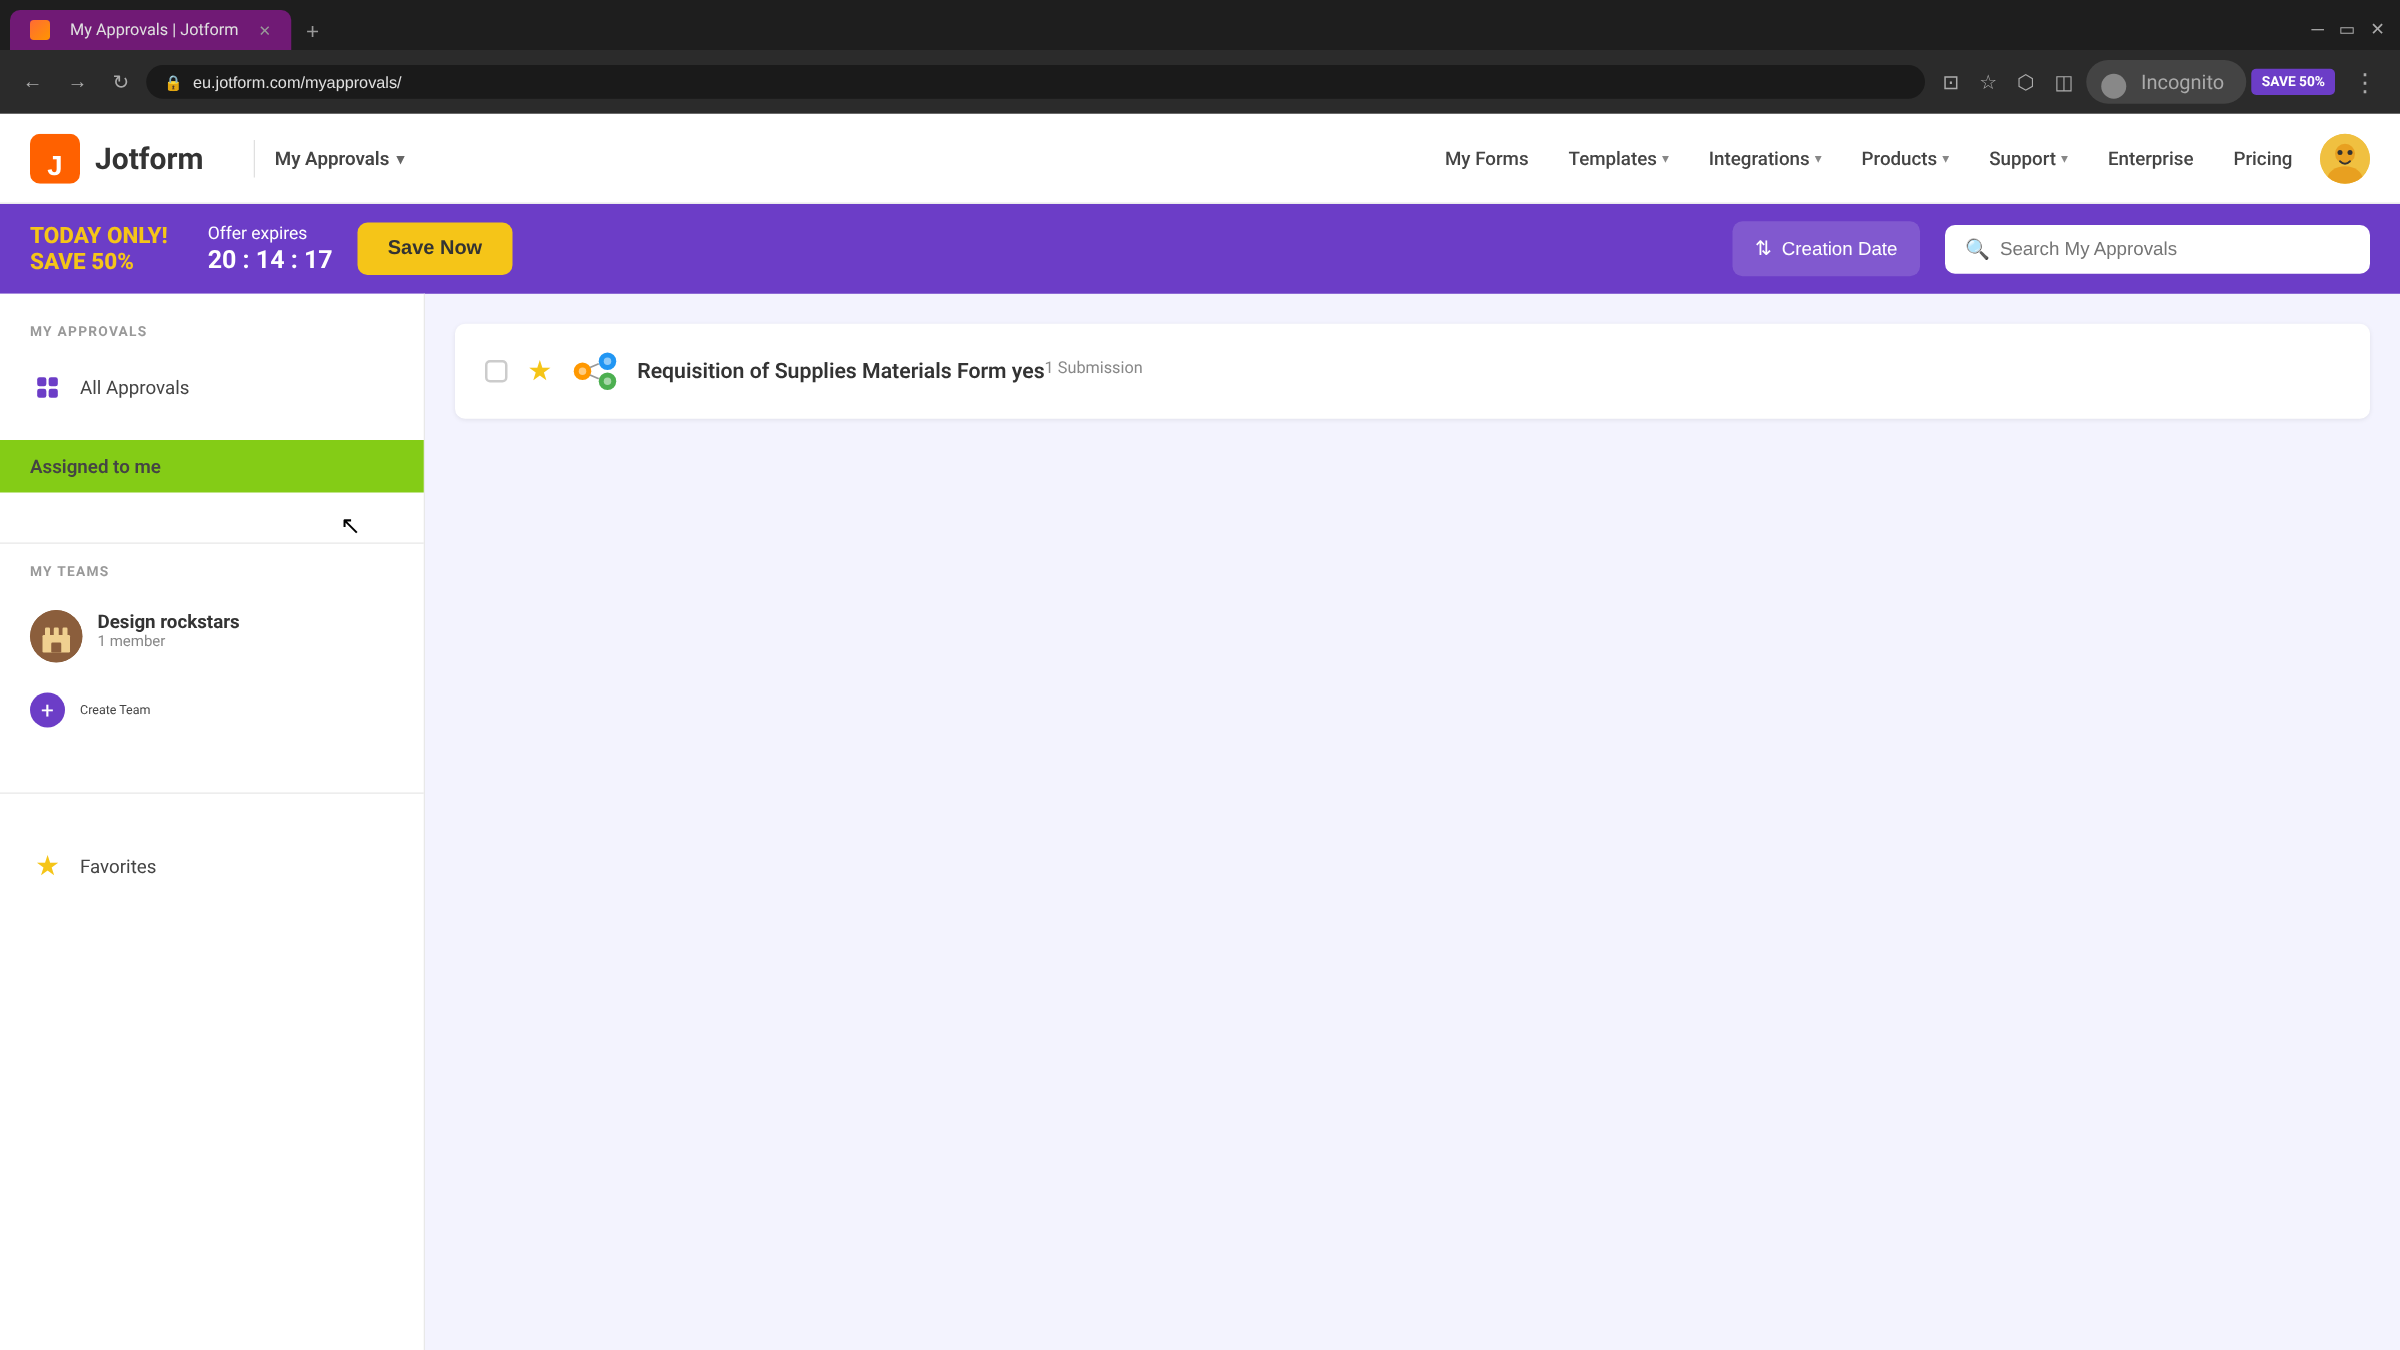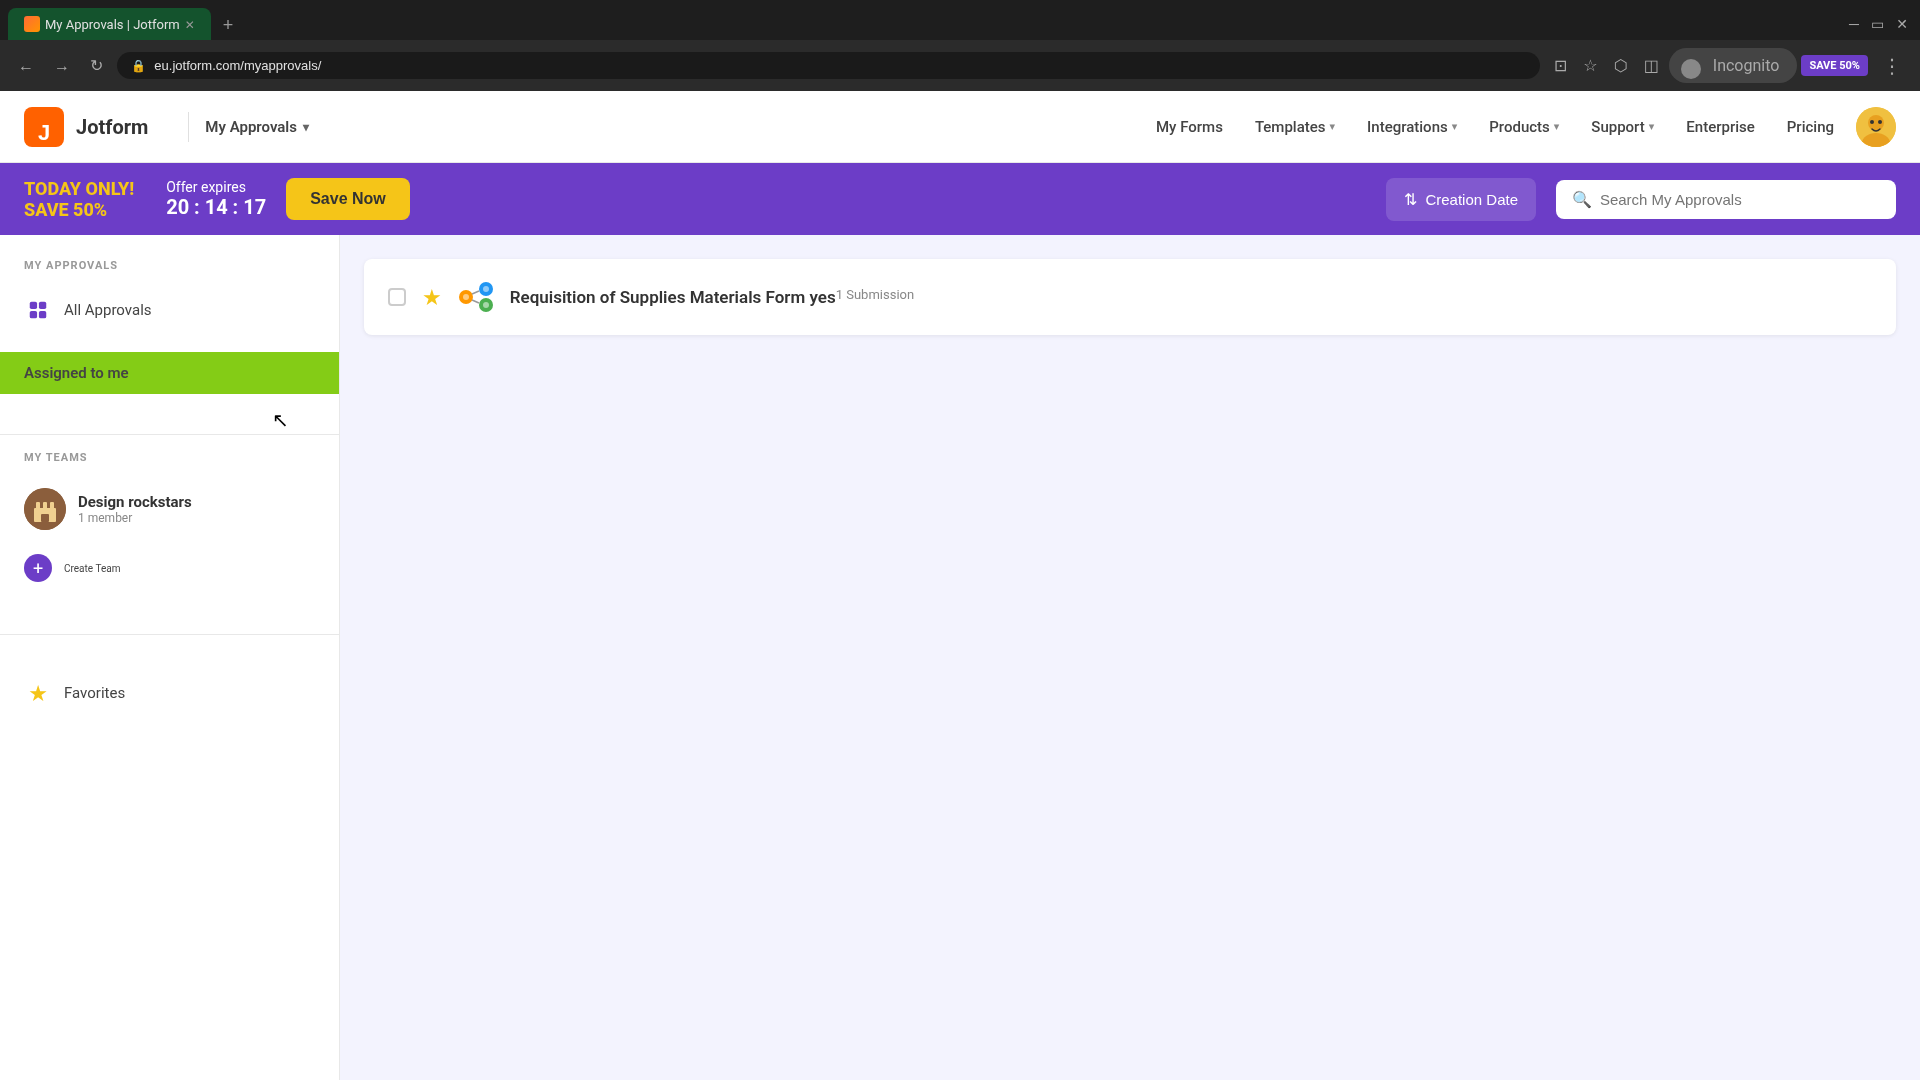--- a/index.html
+++ b/index.html
@@ -1,21 +1,21 @@
 <!DOCTYPE html>
 <html><head>
   <meta charset="utf-8">
   <style>
     * { margin: 0; padding: 0; box-sizing: border-box; }
     body { font-family: -apple-system, BlinkMacSystemFont, 'Segoe UI', Roboto, sans-serif; background: #f3f3fe; width: 1920px; min-height: 1080px; overflow-x: hidden; }
 
     
     .browser-chrome { background: #2b2b2b; width: 100%; }
     .browser-tab-bar { display: flex; align-items: flex-end; padding: 8px 0 0 8px; background: #1e1e1e; }
-    .browser-tab { display: flex; align-items: flex-end; gap: 5px; background: #14532d; padding: 8px 16px; border-radius: 8px 8px 0 0; color: #e0e0e0; font-size: 13px; min-width: 200px; }
+    .browser-tab { display: flex; align-items: flex-end; gap: 16px; background: #701a75; padding: 8px 16px; border-radius: 8px 8px 0 0; color: #e0e0e0; font-size: 13px; min-width: 200px; }
     .browser-tab .tab-favicon { width: 16px; height: 16px; background: linear-gradient(135deg, #ff6b35, #ff9500); border-radius: 3px; flex-shrink: 0; }
     .browser-tab .tab-title { flex: 1; white-space: nowrap; overflow: hidden; text-overflow: ellipsis; }
     .browser-tab .tab-close { color: #999; cursor: pointer; font-size: 12px; }
     .new-tab-btn { background: none; border: none; color: #999; font-size: 18px; padding: 4px 8px; cursor: pointer; margin-left: 4px; }
     .browser-toolbar { display: flex; align-items: center; gap: 8px; padding: 8px 12px; background: #2b2b2b; }
     .browser-nav-btn { background: none; border: none; color: #aaa; font-size: 16px; cursor: pointer; padding: 4px 6px; border-radius: 4px; }
     .browser-address-bar { flex: 1; display: flex; align-items: center; background: #1a1a1a; border-radius: 20px; padding: 6px 14px; gap: 8px; }
     .browser-address-bar .lock-icon { color: #aaa; font-size: 12px; }
     .browser-address-bar input { background: none; border: none; color: #e0e0e0; font-size: 13px; flex: 1; outline: none; }
     .browser-toolbar-icons { display: flex; align-items: center; gap: 4px; }
@@ -23,21 +23,21 @@
     .incognito-btn { display: flex; align-items: flex-end; gap: 6px; background: #444; border-radius: 20px; padding: 4px 12px; color: #ccc; font-size: 12px; cursor: pointer; }
     .incognito-btn .inc-avatar { width: 20px; height: 20px; border-radius: 50%; background: #666; }
 
     
     .app { display: flex; flex-direction: column; width: 100%; height: calc(1080px - 88px); }
 
     
     .top-nav { background: #fff; display: flex; align-items: center; padding: 0 24px; height: 72px; border-bottom: 1px solid #e8e8e8; position: relative; z-index: 10; }
     .logo-area { display: flex; align-items: center; gap: 12px; margin-right: 24px; }
     .jotform-logo-icon { width: 40px; height: 40px; }
-    .logo-wordmark { font-size: 20px; font-weight: 700; color: #333; }
+    .logo-wordmark { font-size: 24px; font-weight: 700; color: #333; }
     .logo-divider { width: 1px; height: 30px; background: #e0e0e0; margin: 0 16px; }
     .my-approvals-link { display: flex; align-items: center; gap: 6px; font-size: 15px; font-weight: 600; color: #444; cursor: pointer; }
     .my-approvals-link .chevron { font-size: 12px; color: #666; }
     .nav-spacer { flex: 1; }
     .top-nav-links { display: flex; align-items: center; gap: 4px; }
     .nav-link { display: flex; align-items: center; gap: 4px; padding: 8px 14px; font-size: 15px; color: #444; cursor: pointer; border-radius: 6px; font-weight: 500; }
     .nav-link .chevron { font-size: 11px; color: #888; }
     .user-avatar { width: 40px; height: 40px; border-radius: 50%; overflow: hidden; background: #f0c040; display: flex; align-items: center; justify-content: center; cursor: pointer; margin-left: 8px; }
     .create-approval-btn { background: #2ecc71; color: #fff; border: none; font-size: 18px; font-weight: 700; padding: 14px 24px; border-radius: 8px; cursor: pointer; white-space: nowrap; letter-spacing: 0.5px; width: 340px; }
     .save-now-btn { background: #f5c518; color: #333; border: none; font-size: 16px; font-weight: 700; padding: 12px 24px; border-radius: 8px; cursor: pointer; white-space: nowrap; }
@@ -49,21 +49,21 @@
     
     .main-content { display: flex; flex: 1; }
 
     
     .sidebar { width: 340px; background: #fff; border-right: 1px solid #e8e8e8; padding: 24px 0; flex-shrink: 0; }
     .sidebar-section-title { font-size: 11px; font-weight: 700; color: #999; letter-spacing: 1px; padding: 0 24px 12px; text-transform: uppercase; }
     .sidebar-item { display: flex; align-items: center; gap: 12px; padding: 12px 24px; cursor: pointer; font-size: 15px; color: #444; border-radius: 0; }
     .sidebar-item.active { background: #84cc16; font-weight: 600; }
     .sidebar-item .item-icon { width: 28px; height: 28px; display: flex; align-items: center; justify-content: center; font-size: 18px; flex-shrink: 0; }
     .sidebar-divider { height: 1px; background: #e8e8e8; margin: 16px 0; }
-    .team-item { display: flex; align-items: center; gap: 12px; padding: 12px 24px; cursor: pointer; }
+    .team-item { display: flex; align-items: flex-start; gap: 12px; padding: 12px 24px; cursor: pointer; }
     .team-avatar { width: 42px; height: 42px; border-radius: 50%; background: #8B5E3C; display: flex; align-items: center; justify-content: center; overflow: hidden; flex-shrink: 0; }
     .team-info { display: flex; flex-direction: column; }
     .team-name { font-size: 15px; font-weight: 700; color: #333; }
     .team-members { font-size: 12px; color: #888; }
     .create-team-item { display: flex; align-items: center; gap: 12px; padding: 12px 24px; cursor: pointer; }
     .create-team-icon { width: 28px; height: 28px; background: #6c3dc7; border-radius: 50%; display: flex; align-items: center; justify-content: center; color: #fff; font-size: 18px; }
 
     
     .content-area { flex: 1; padding: 24px; }
     .approval-card { display: flex; align-items: center; gap: 16px; background: #fff; border-radius: 8px; padding: 20px 24px; box-shadow: 0 1px 4px rgba(0,0,0,0.08); }

